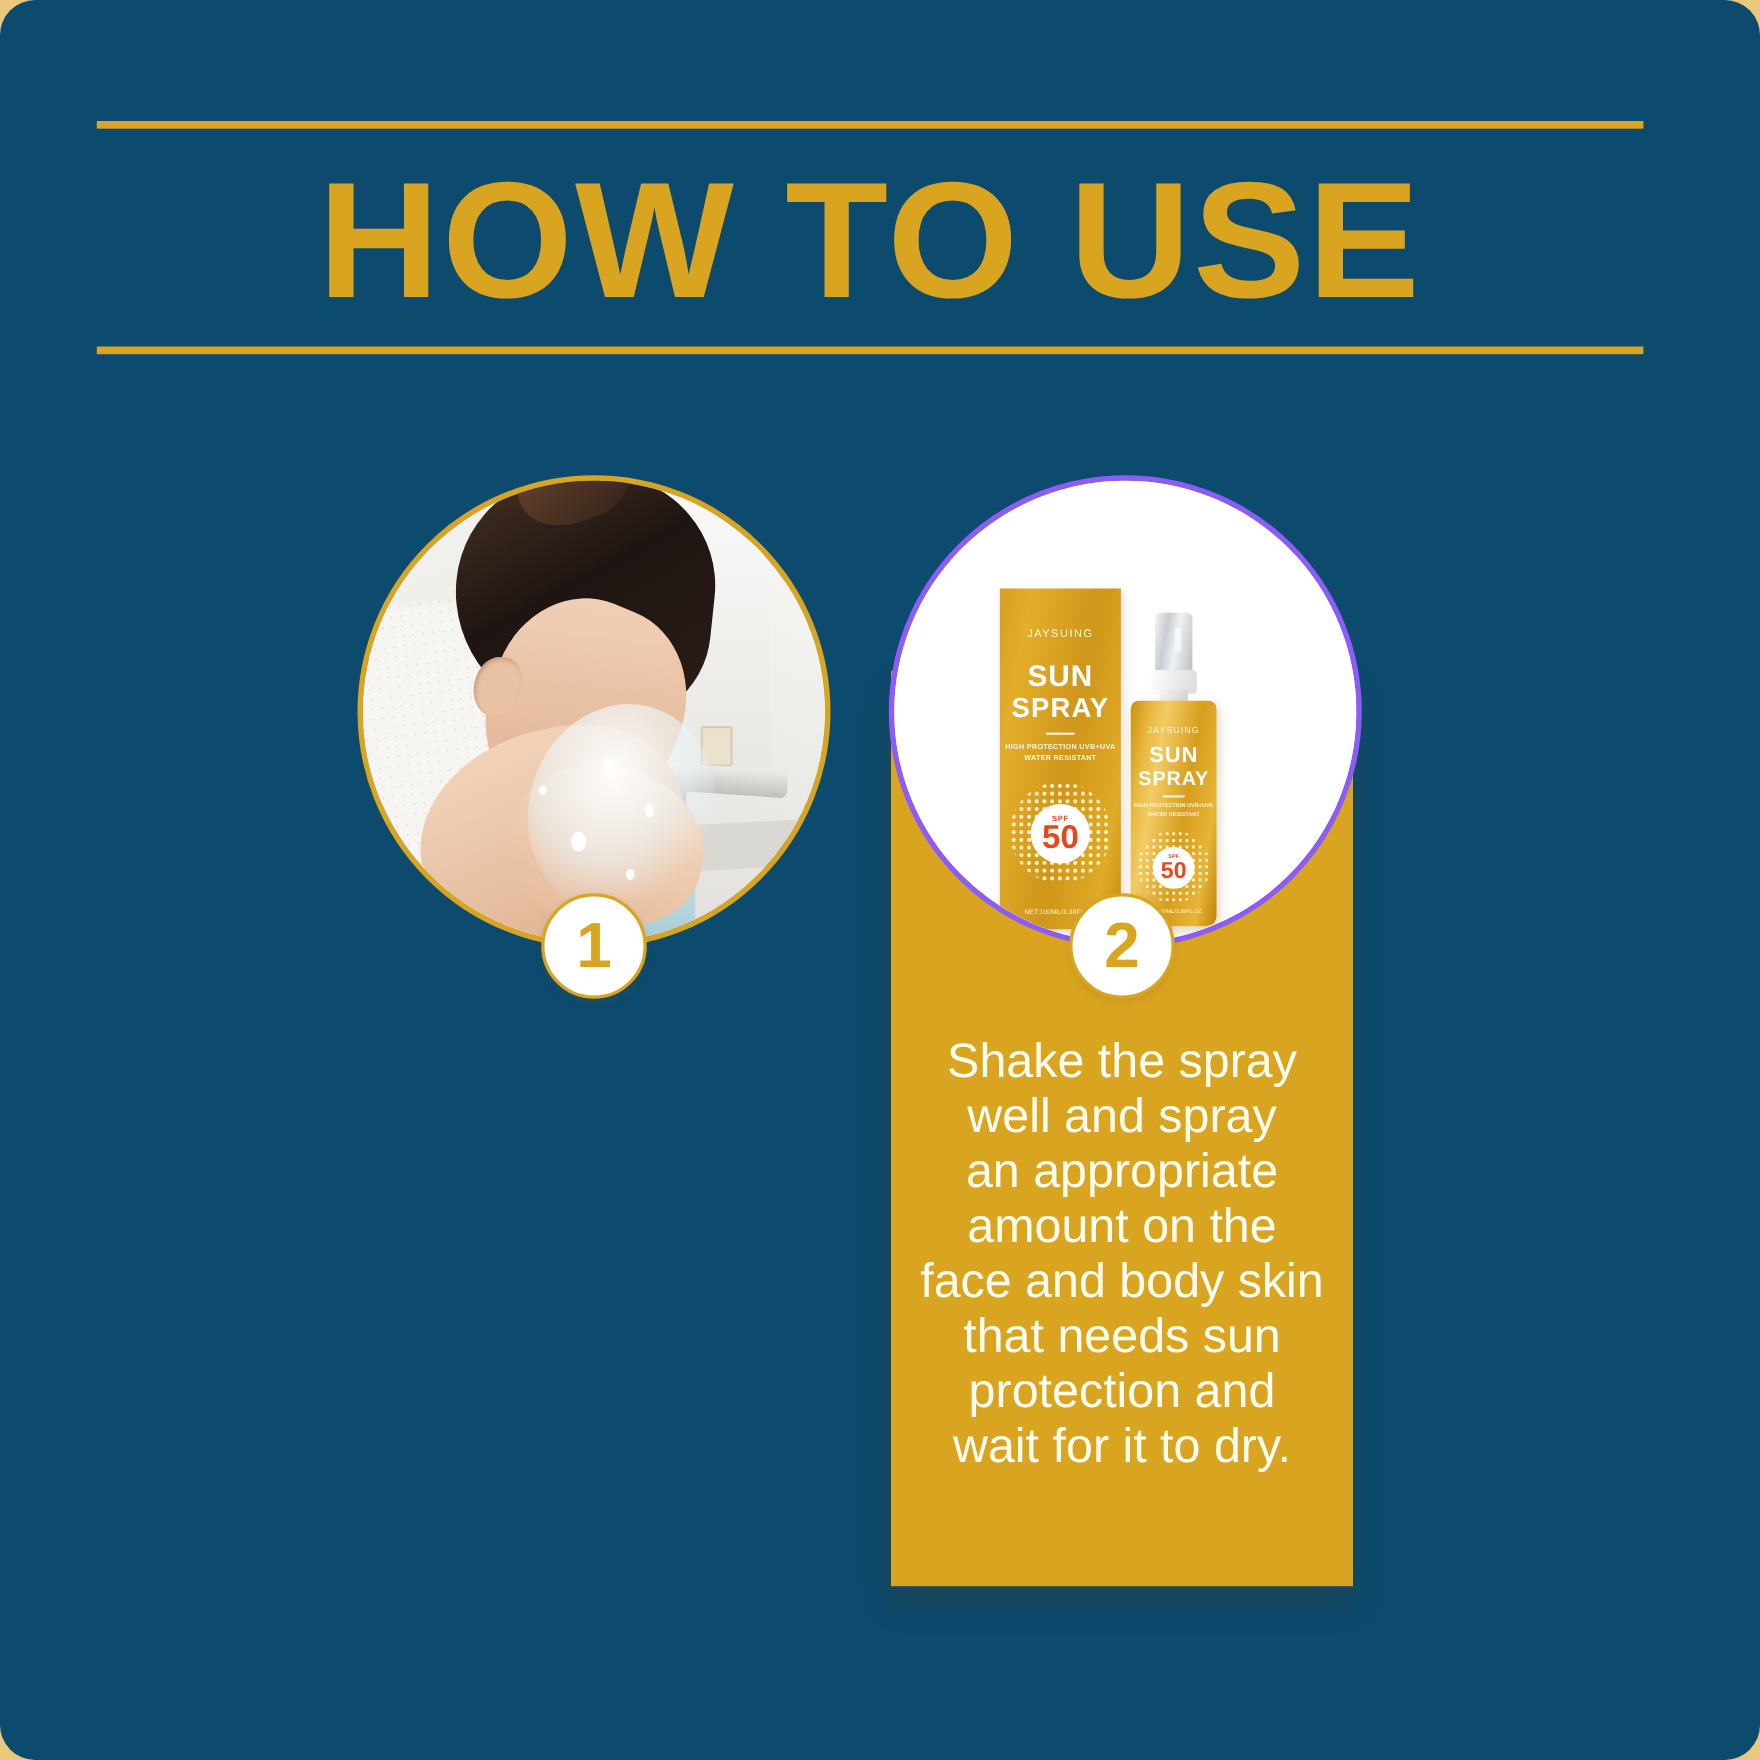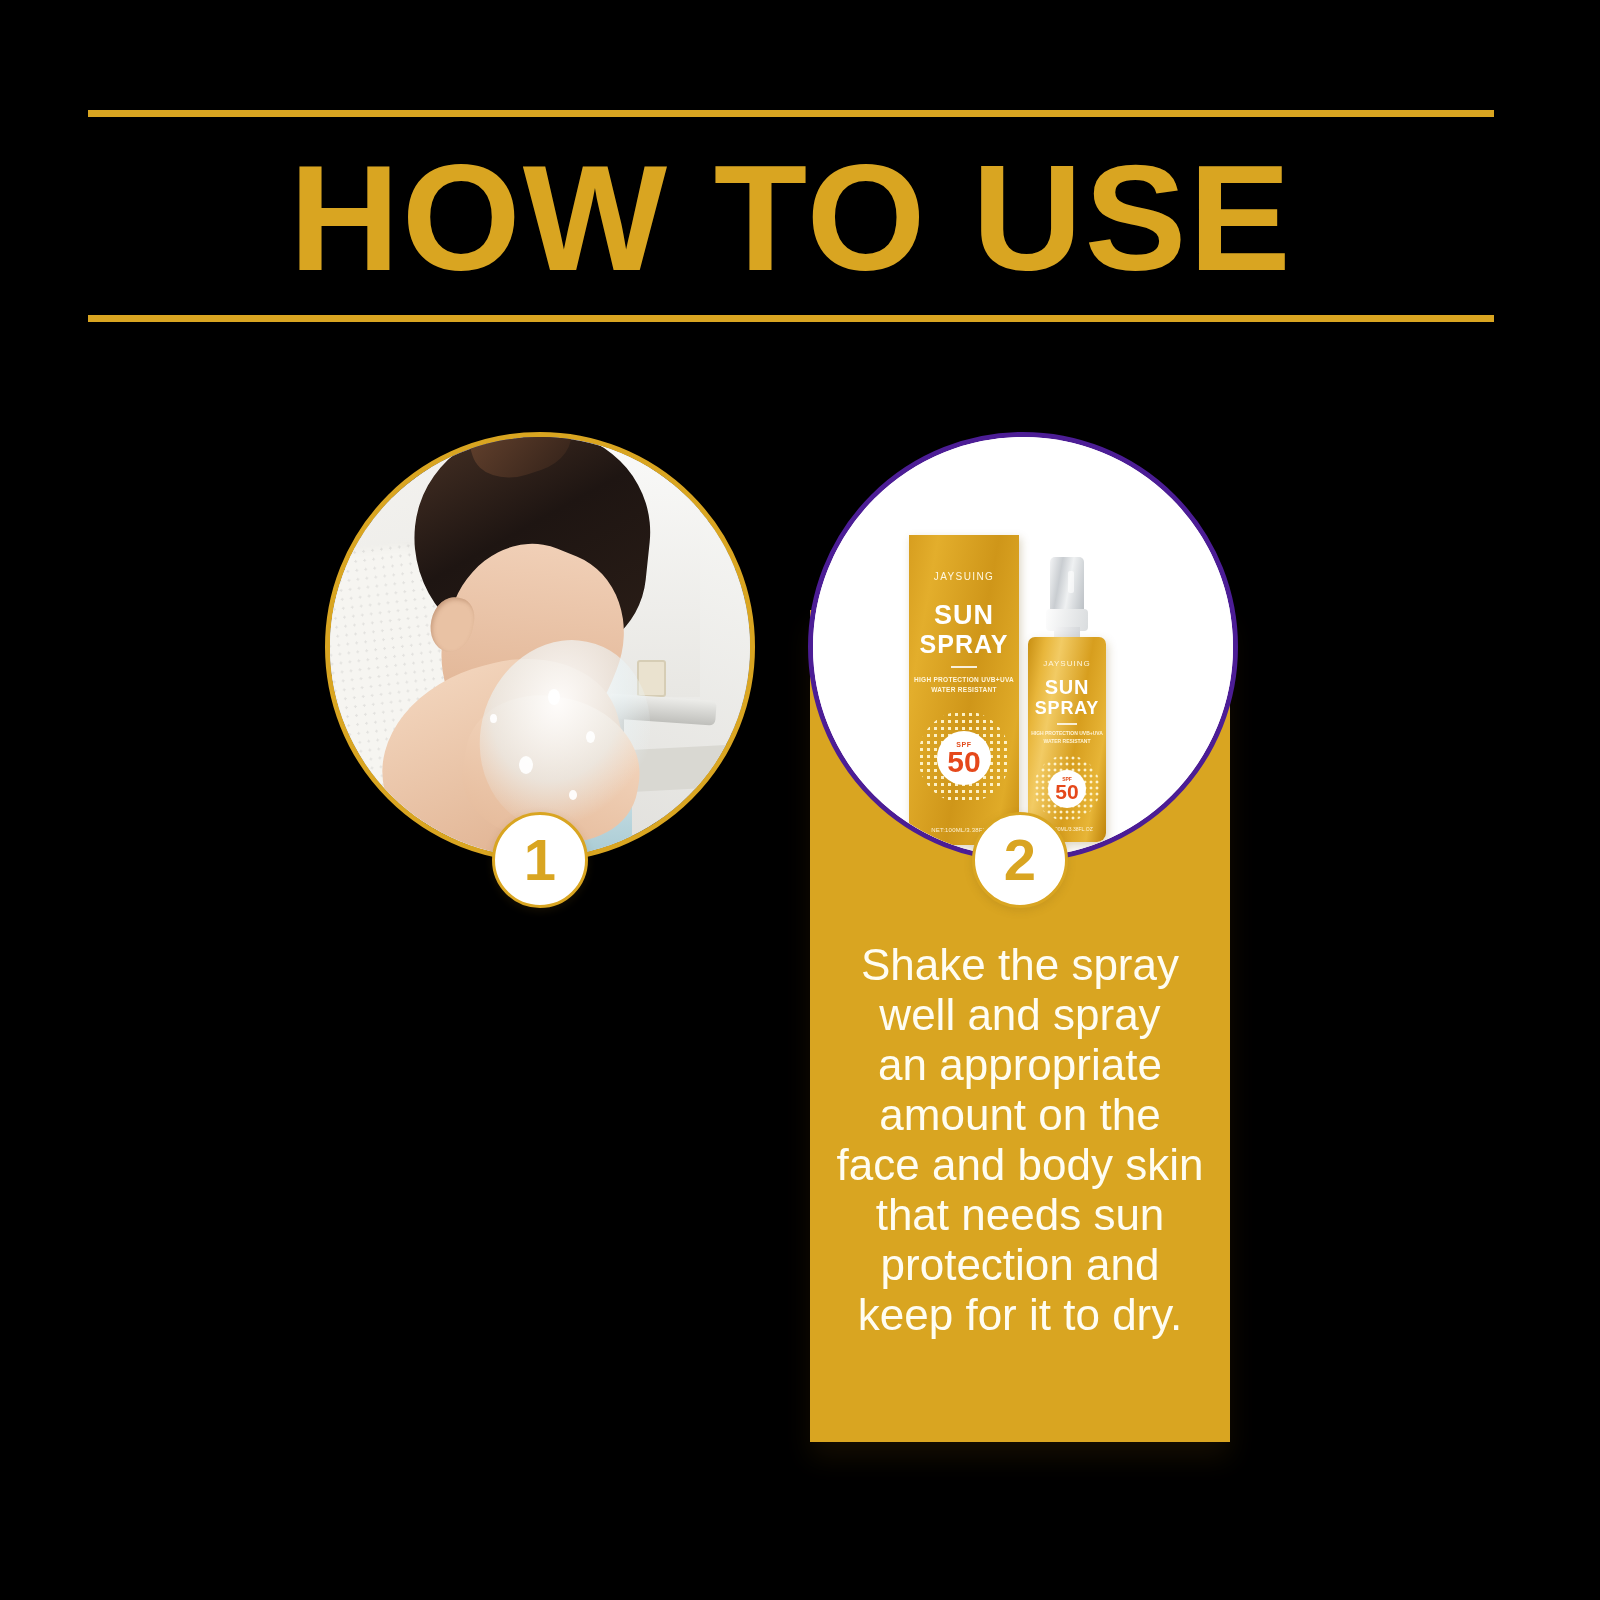--- a/index.html
+++ b/index.html
@@ -4,21 +4,21 @@
 <style>
   * { margin:0; padding:0; box-sizing:border-box; }
 
   html, body {
     width:1600px; height:1600px;
     background:#EAC87C;
     font-family:"Liberation Sans", sans-serif;
     overflow:hidden;
   }
 
-  .page { position:relative; width:1600px; height:1600px; background:#000000; }
+  .page { position:relative; width:1600px; height:1600px; background:#0c4a6e;border-radius:32px; }
 
   
   .header { position:absolute; left:88px; top:110px; width:1406px; }
   .rule { width:100%; height:7px; background:#D9A521; }
   .rule.top { margin-bottom:26px; }
   .rule.bottom { margin-top:22px; }
   .title {
     font-family:"Liberation Sans Narrow","Liberation Sans", sans-serif;
     font-weight:700;
     font-size:150px;
@@ -57,21 +57,21 @@
   .card.two .caption { top:330px; }
 
   
   .circle-wrap {
     position:absolute;
     width:430px; height:430px;
     border-radius:50%;
     overflow:hidden;
   }
   .circle-wrap.one { left:325px; top:432px; border:5px solid #D9A521; }
-  .circle-wrap.two { left:808px; top:432px; border:5px solid #4c1d95; background:#FFFFFF; }
+  .circle-wrap.two { left:808px; top:432px; border:5px solid #8b5cf6; background:#FFFFFF; }
 
   
   .photo1 { position:absolute; inset:0; background:#EFEFEC; overflow:hidden; }
   .p1-wallL { position:absolute; left:0; top:0; width:46%; height:100%;
               background:linear-gradient(160deg,#F4F3F0 0%,#E4E3DE 100%); }
   .p1-wallR { position:absolute; right:0; top:0; width:56%; height:100%;
               background:linear-gradient(200deg,#FAFAF8 0%,#DFDEDA 100%); }
   .p1-mirror { position:absolute; left:58%; top:-4%; width:30%; height:66%;
                background:linear-gradient(180deg,#FBFBFA,#E8E7E3); }
   .p1-counter { position:absolute; left:56%; bottom:16%; width:50%; height:10%;
@@ -214,21 +214,21 @@
 
 
     <div class="card two">
       <div class="caption">Shake the spray
 well and spray
 an appropriate
 amount on the
 face and body skin
 that needs sun
 protection and
-keep for it to dry.</div>
+wait for it to dry.</div>
     </div>
 
     <div class="circle-wrap one">
       <div class="photo1">
         <div class="p1-wallL"></div>
         <div class="p1-wallR"></div>
         <div class="p1-mirror"></div>
         <div class="p1-counter"></div>
         <div class="p1-outlet"></div>
         <div class="p1-faucet2"></div>

